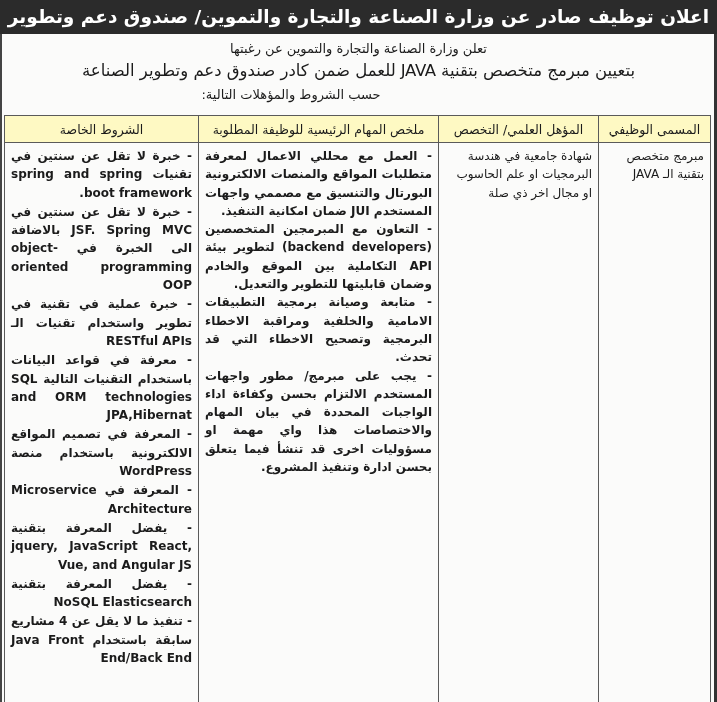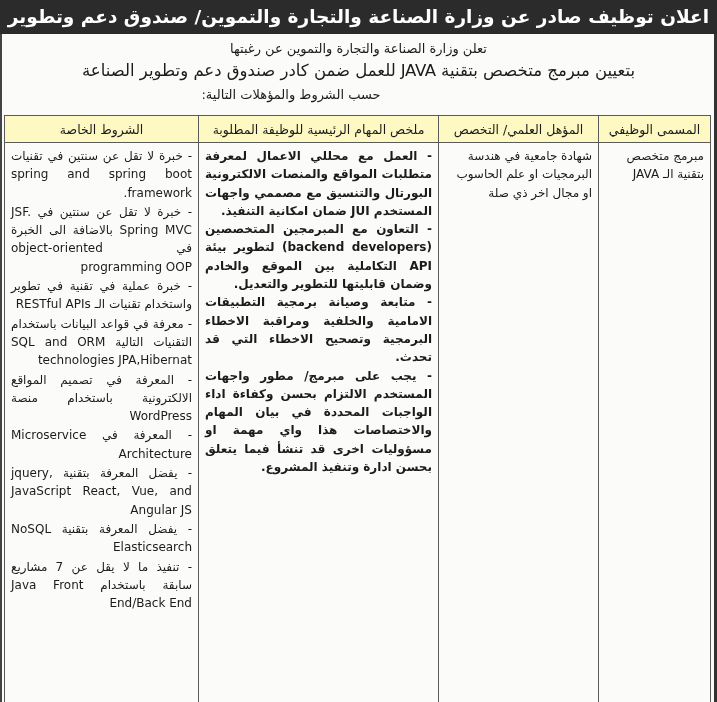--- a/index.html
+++ b/index.html
@@ -30,21 +30,21 @@
     table.jobs th {
       background: #fef9c3; font-weight: normal; font-size: 12.5px;
       height: 26px; border: 1.5px solid #5a5a5a; padding: 0 6px; text-align: center; white-space: nowrap;
     }
     table.jobs td {
       border: 1.5px solid #5a5a5a; border-bottom: none; vertical-align: top; padding: 4px 6px 0 6px; font-size: 12px;
       line-height: 18.3px;
     }
     td.title-cell, td.qual-cell { vertical-align: middle; text-align: right; padding-top: 90px; line-height: 18px; font-size: 12.5px; }
     td.tasks-cell { text-align: justify; text-align-last: right; font-weight: bold; font-size: 12px; }
-    td.cond-cell { text-align: justify; text-align-last: right; font-weight: normal; font-size: 12px; }
+    td.cond-cell { text-align: justify; text-align-last: right; font-weight: bold; font-size: 12px; }
     .item { display: block; margin: 0; }
     .item.cond { margin-bottom: 1px; }
   </style>
 </head>
 <body>
 
 <div class="page">
   <div class="banner">اعلان توظيف صادر عن وزارة الصناعة والتجارة والتموين/ صندوق دعم وتطوير الصناعة</div>
   <div class="frame-right"></div>
   <div class="frame-left"></div>
@@ -80,18 +80,18 @@
         </td>
         <td class="cond-cell">
           <span class="item cond">- خبرة لا تقل عن سنتين في تقنيات spring and spring boot framework.</span>
           <span class="item cond">- خبرة لا تقل عن سنتين في JSF. Spring MVC بالاضافة الى الخبرة في object-oriented programming OOP</span>
           <span class="item cond">- خبرة عملية في تقنية في تطوير واستخدام تقنيات الـ RESTful APIs</span>
           <span class="item cond">- معرفة في قواعد البيانات باستخدام التقنيات التالية SQL and ORM technologies JPA,Hibernat</span>
           <span class="item cond">- المعرفة في تصميم المواقع الالكترونية باستخدام منصة WordPress</span>
           <span class="item cond">- المعرفة في Microservice Architecture</span>
           <span class="item cond">- يفضل المعرفة بتقنية jquery, JavaScript React, Vue, and Angular JS</span>
           <span class="item cond">- يفضل المعرفة بتقنية NoSQL Elasticsearch</span>
-          <span class="item cond">- تنفيذ ما لا يقل عن 7 مشاريع سابقة باستخدام Java Front End/Back End</span>
+          <span class="item cond">- تنفيذ ما لا يقل عن 4 مشاريع سابقة باستخدام Java Front End/Back End</span>
         </td>
       </tr>
     </tbody>
   </table>
 </div>
 
 </body></html>

